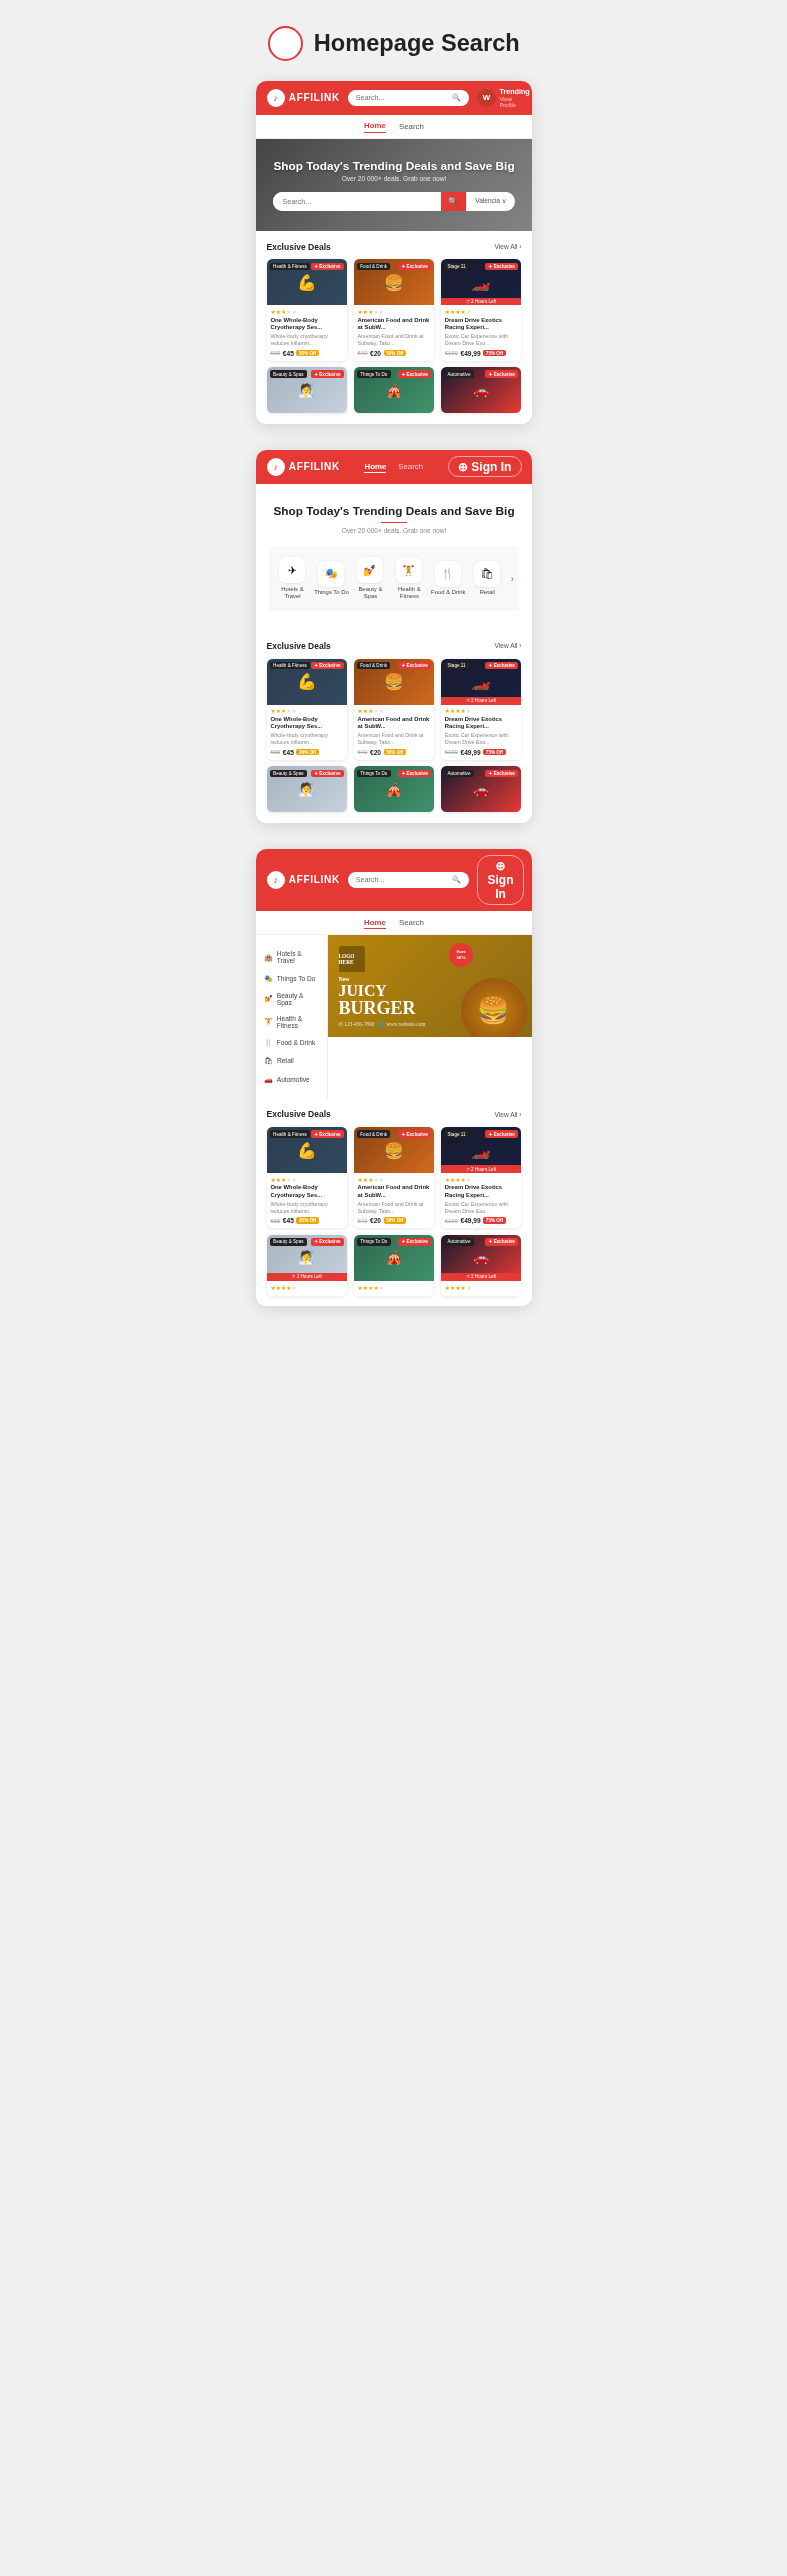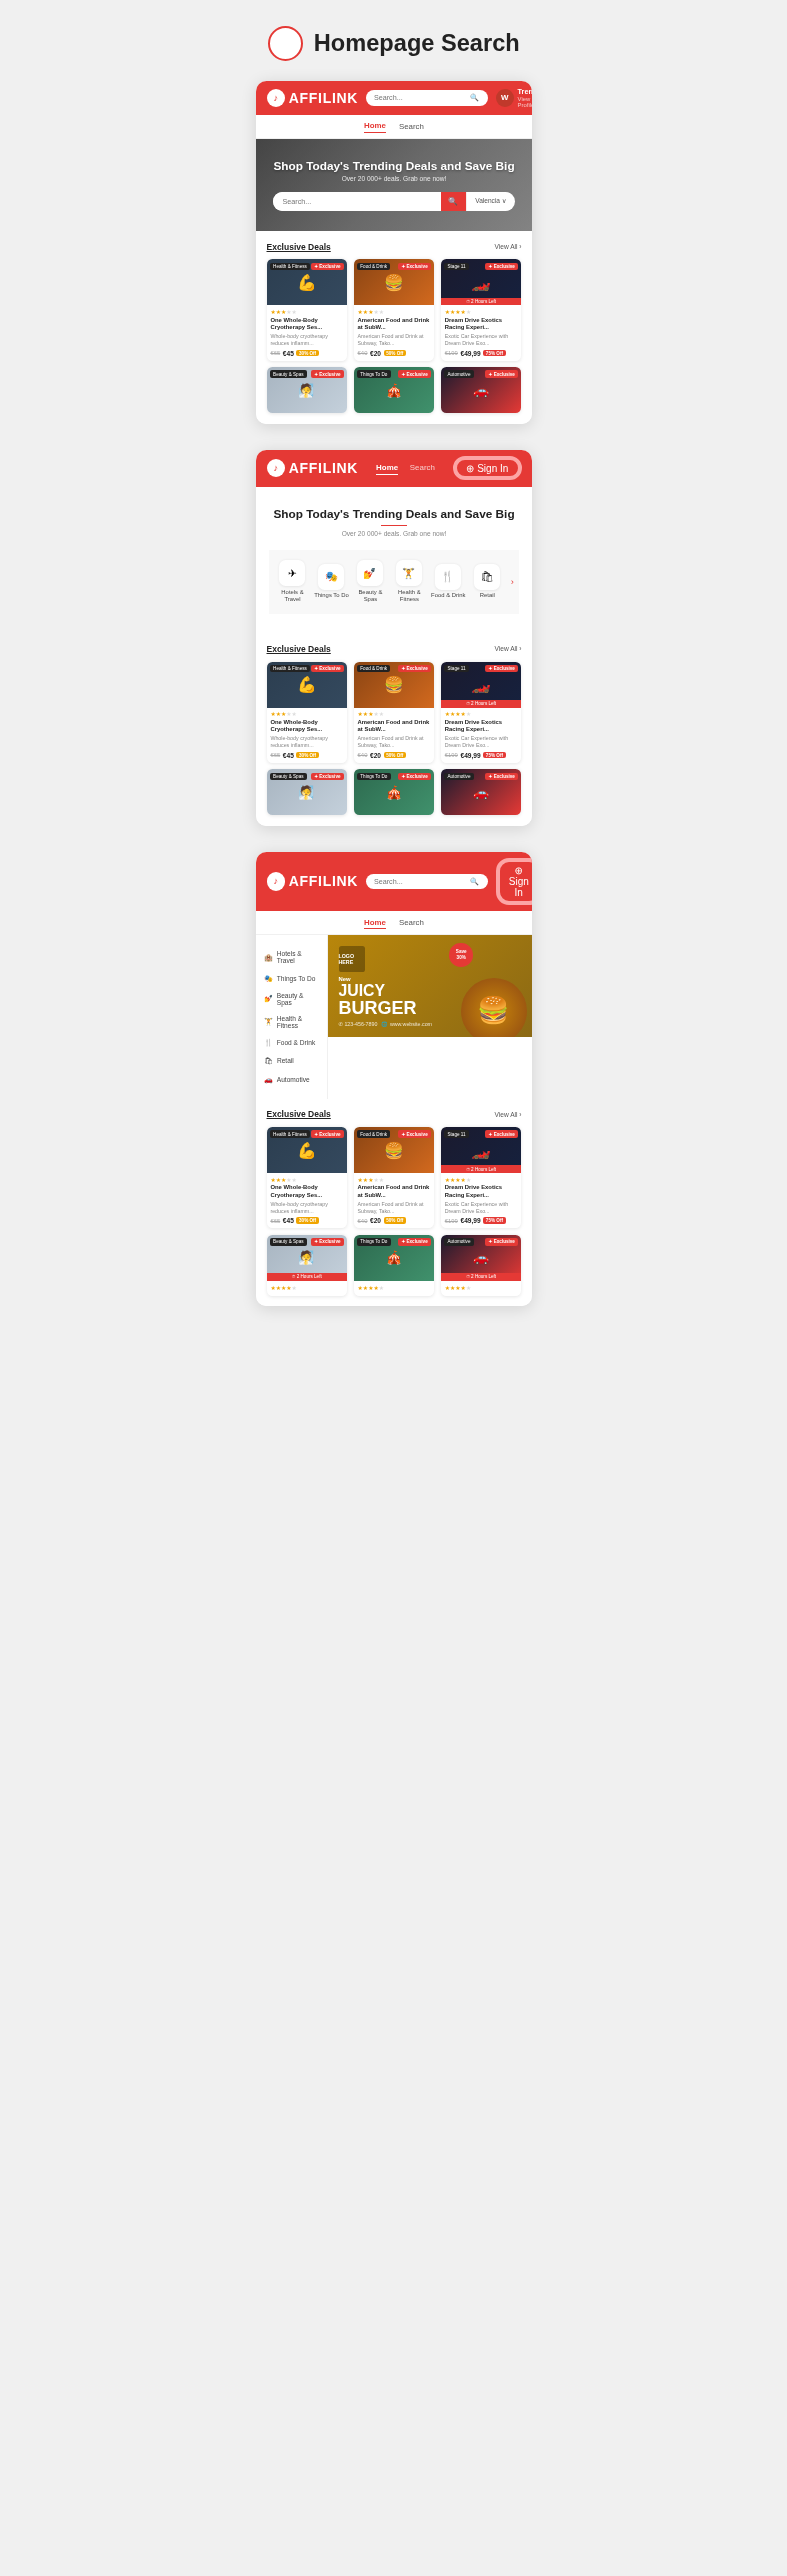--- a/index.html
+++ b/index.html
@@ -71,21 +71,21 @@
       display: flex;
       align-items: center;
       justify-content: center;
       font-size: 9.2px;
       color: #e53935;
       font-weight: 700;
     }
     .navbar-brand {
       color: white;
       font-weight: 800;
-      font-size: 14px;
+      font-size: 10px;
       letter-spacing: 0.7px;
     }
     .navbar-search {
       flex: 1;
       background: white;
       border-radius: 13px;
       padding: 3.3px 7.9px;
       display: flex;
       align-items: center;
       gap: 3.9px;
@@ -121,26 +121,26 @@
     .navbar-username {
       color: white;
       font-size: 7.2px;
       font-weight: 600;
     }
     .navbar-subtitle {
       color: rgba(255,255,255,0.7);
       font-size: 5.9px;
     }
     .navbar-signin-btn {
-      border: 4px solid #fca5a5;
+      border: 1px solid #fca5a5;
       border-radius: 13px;
       color: white;
       padding: 2.6px 9.2px;
-      font-size: 10px;
-      font-weight: 400;
+      font-size: 12px;
+      font-weight: 700;
       background: transparent;
       cursor: pointer;
     }
 
     
     .nav-menu {
       background: white;
       display: flex;
       align-items: center;
       justify-content: center;
@@ -322,20 +322,21 @@
       padding: 4.6px 7.9px;
       font-size: 6.6px;
       color: #444;
       cursor: pointer;
     }
     .sidebar-nav-icon {
       font-size: 7.2px;
     }
     .sidebar-main {
       flex: 1;
+      font-family: Liberation Serif, serif;
     }
 
     
     .categories {
       display: flex;
       align-items: center;
       justify-content: center;
       gap: 2.6px;
       padding: 10.5px 5.3px;
       background: #f8f8f8;
@@ -379,21 +380,20 @@
     .section-header {
       display: flex;
       align-items: center;
       justify-content: space-between;
       margin-bottom: 7.9px;
     }
     .section-title {
       font-size: 8.5px;
       font-weight: 700;
       color: #222;
-      text-decoration: underline;
     }
     .section-view-all {
       font-size: 6.6px;
       color: #555;
       cursor: pointer;
     }
 
     
     .deals-grid {
       display: grid;

